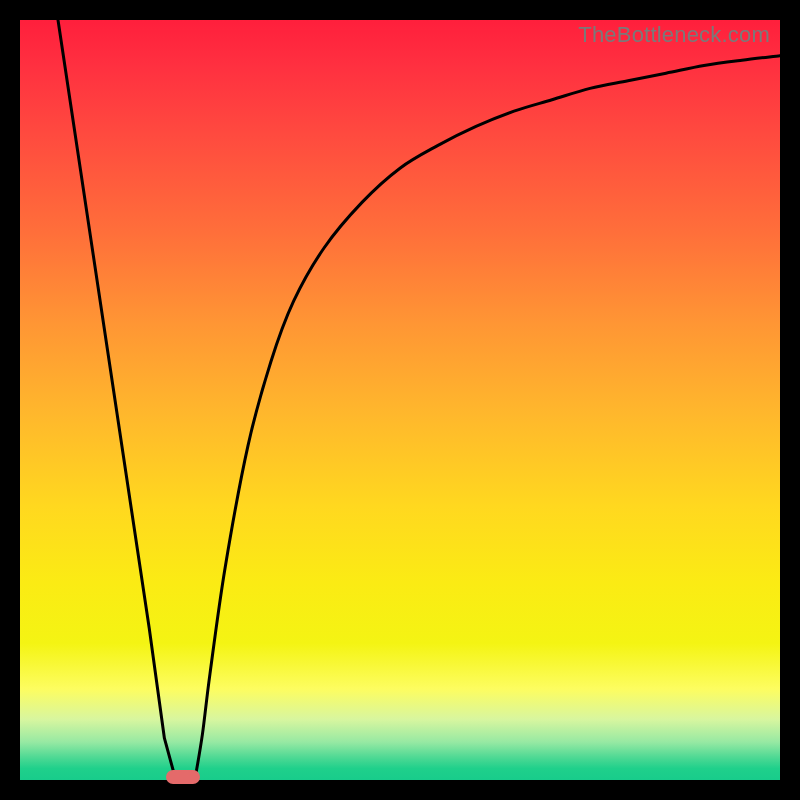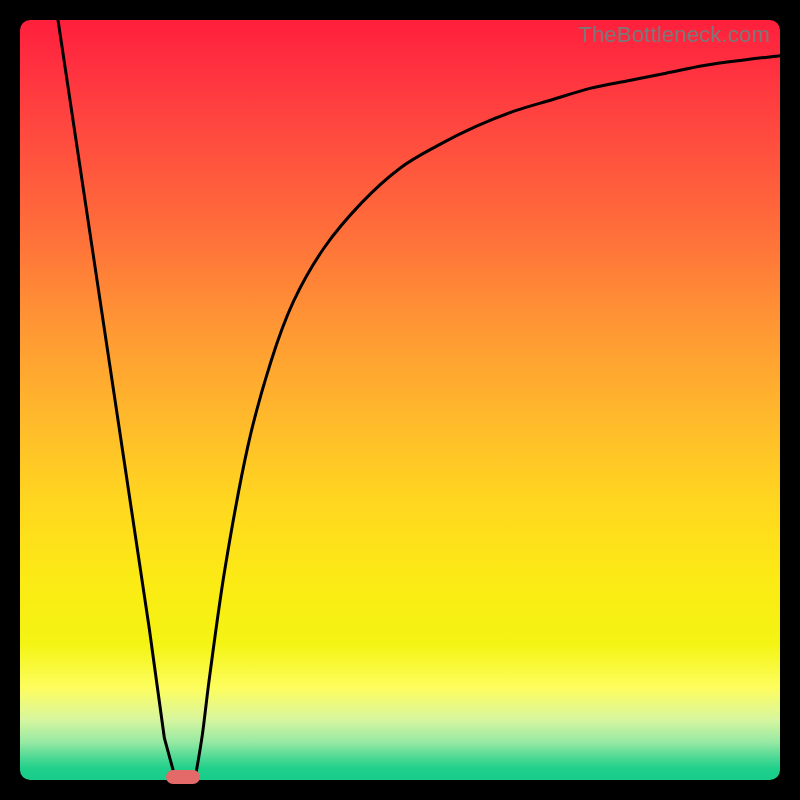--- a/index.html
+++ b/index.html
@@ -33,21 +33,20 @@
       #ffd81f 64%,
       #fbeb14 74%,
       #f4f413 82%,
       #fdfd60 88%,
       #d8f69f 92%,
       #97e9a3 95%,
       #4fd994 97%,
       #1fd08b 98.5%,
       #18cc8b 100%
     );
-    border-radius: 10px;
   }
   .watermark {
     position: absolute;
     top: 2px;
     right: 10px;
     font-family: Arial, Helvetica, sans-serif;
     font-size: 22px;
     color: #7a7a7a;
     letter-spacing: 0.2px;
     user-select: none;

